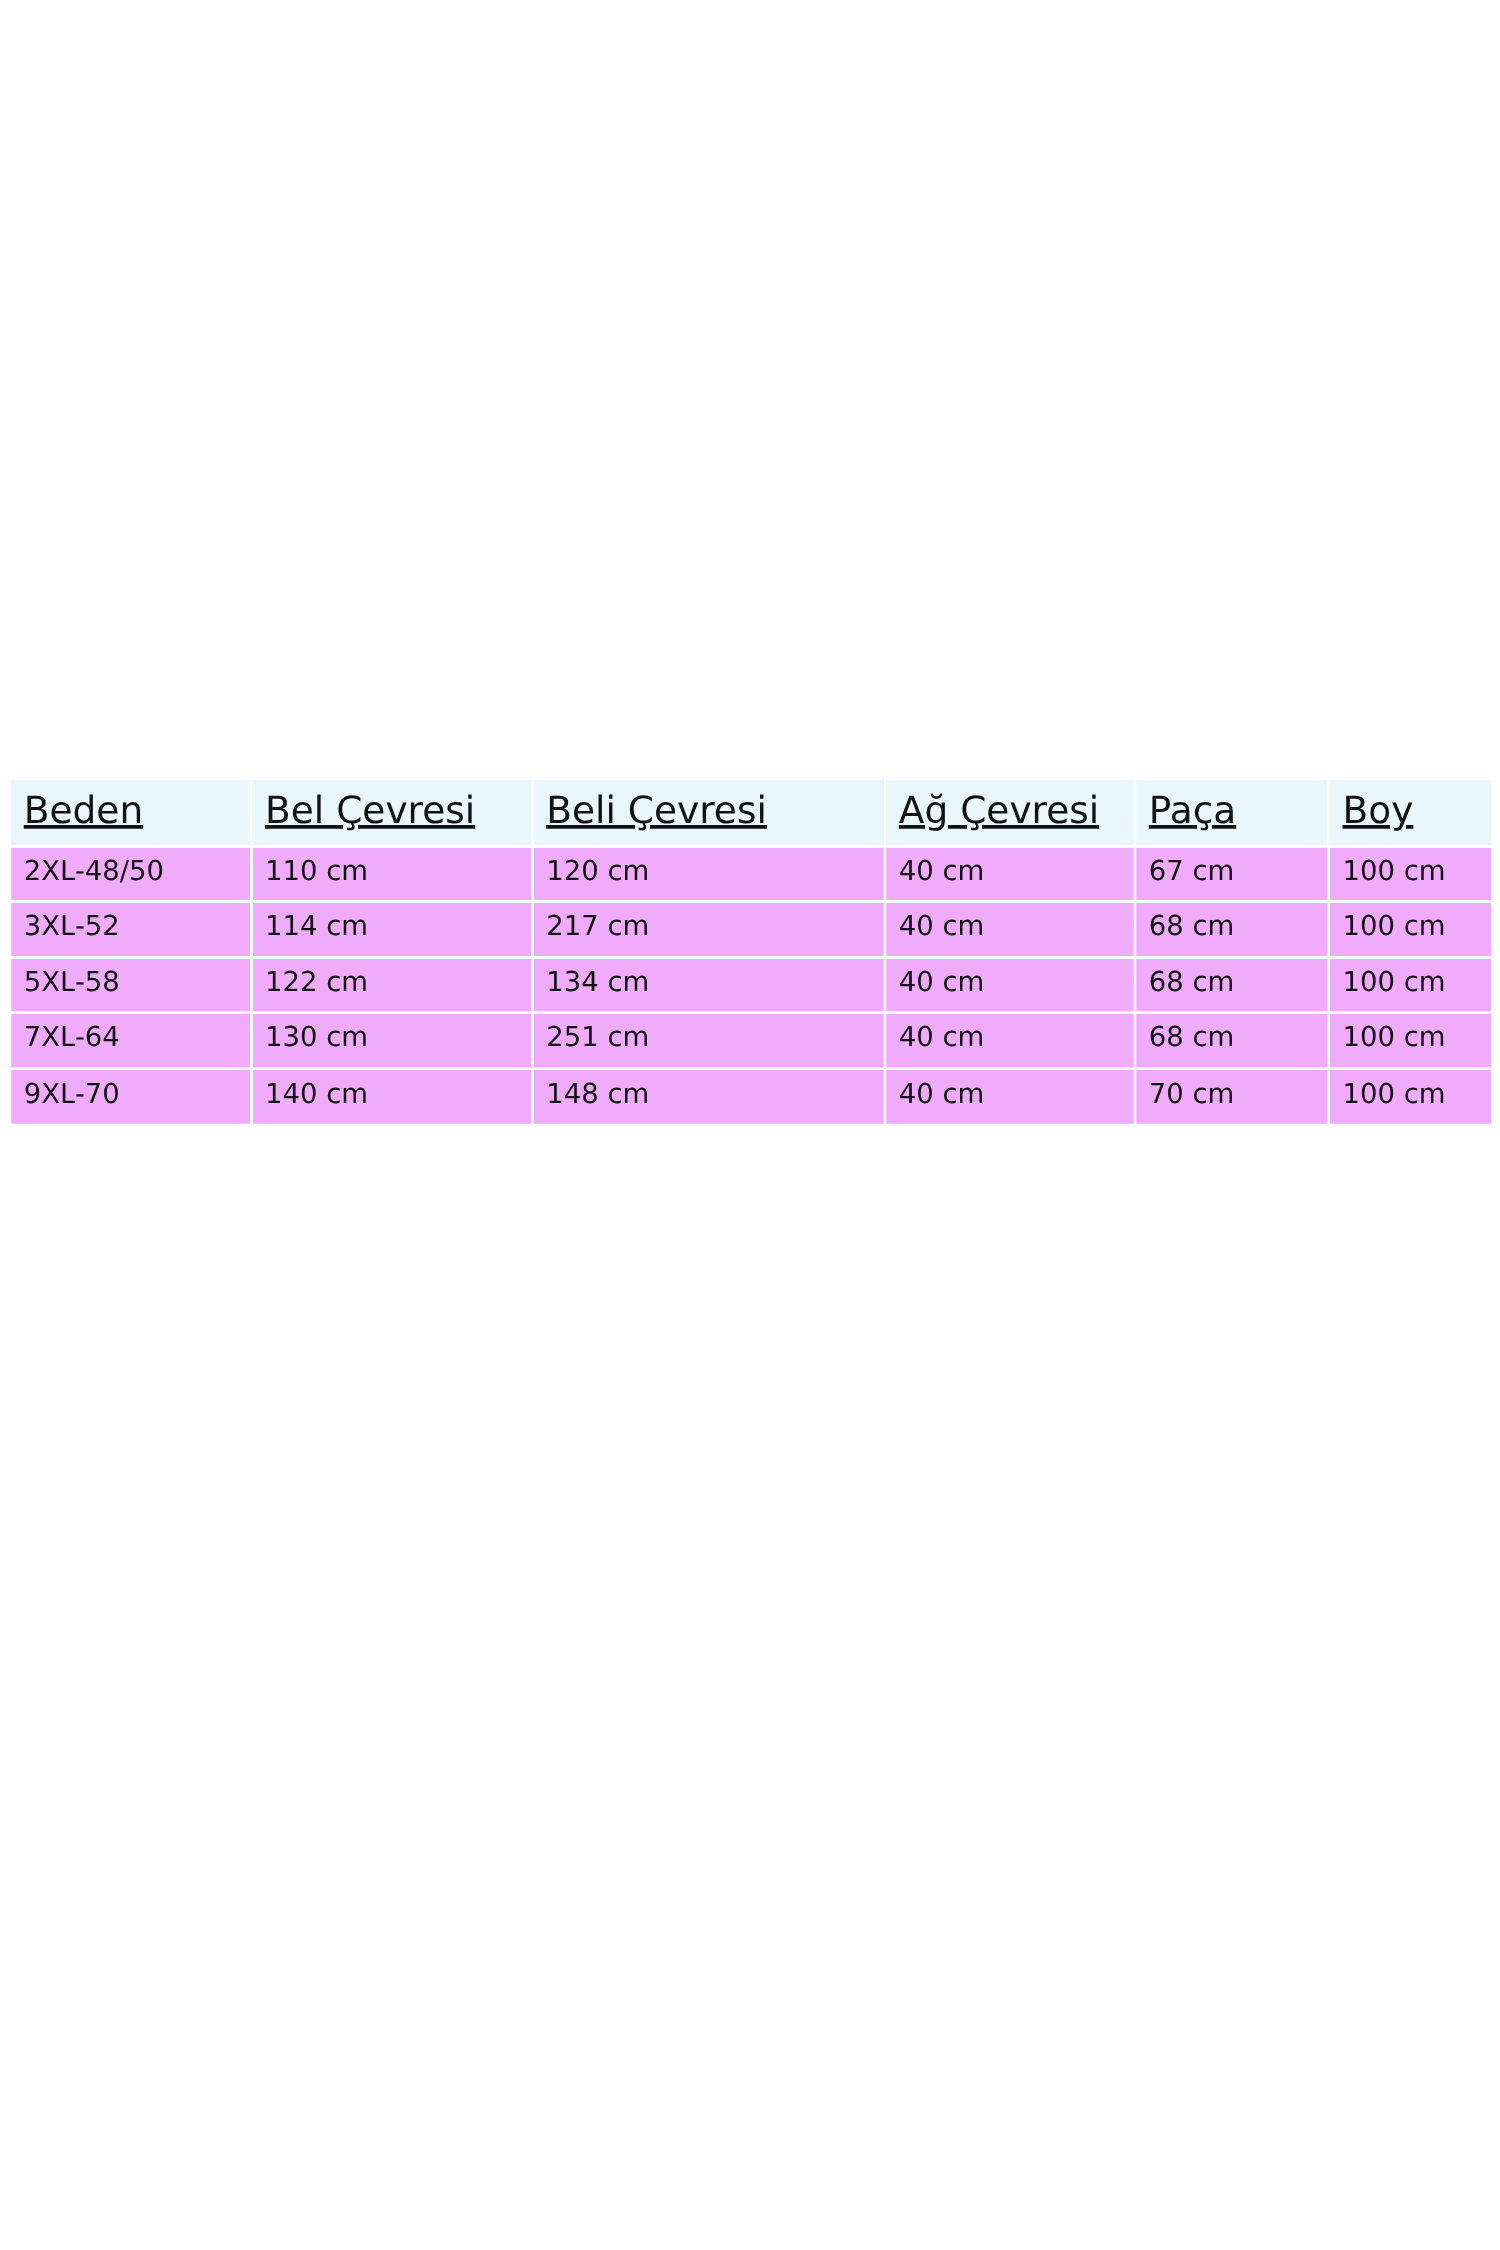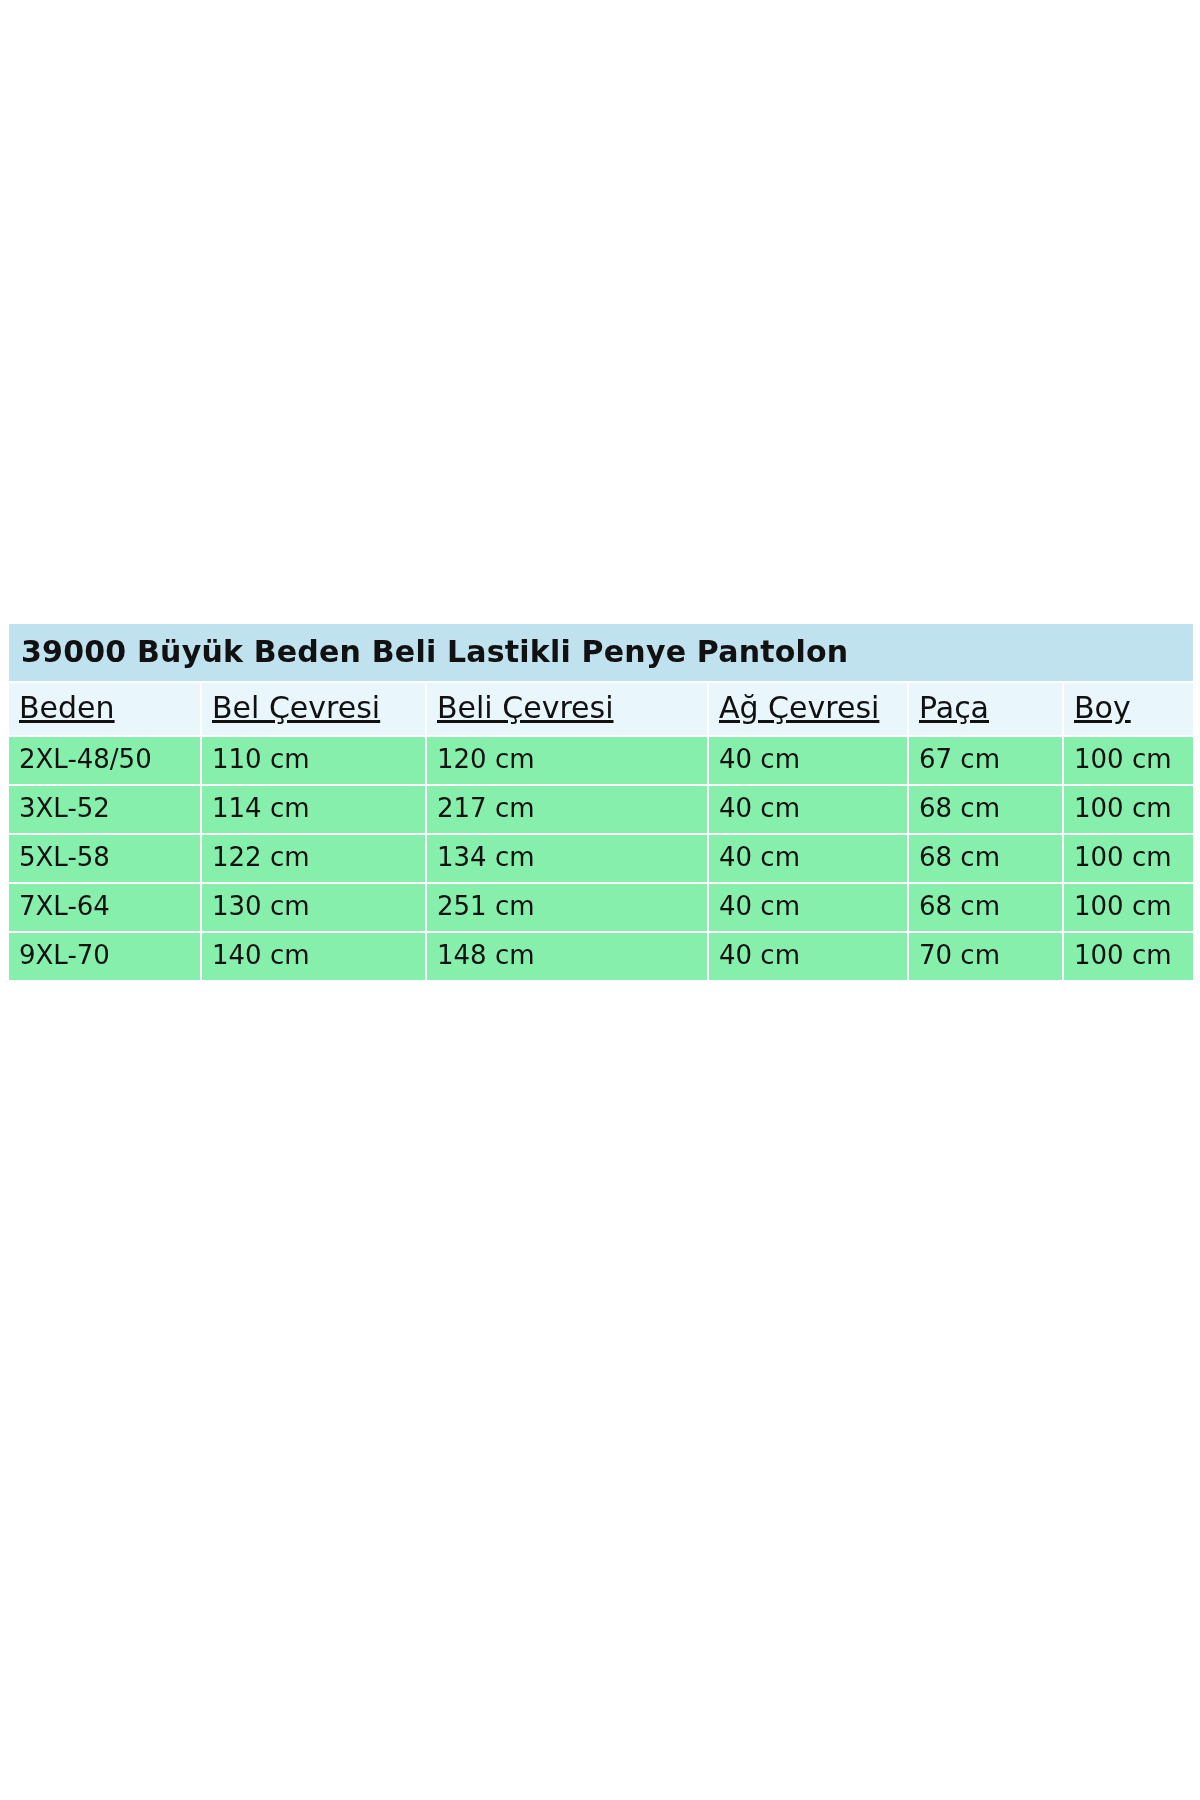--- a/index.html
+++ b/index.html
@@ -35,23 +35,23 @@
     font-size: 30px;
     padding: 10px 12px 12px 12px;
     letter-spacing: 0.2px;
     border: 2px solid #ffffff;
     border-bottom: none;
     box-sizing: border-box;
   }
   table.size-table td {
     border: 2px solid #ffffff;
     padding: 8px 10px 10px 10px;
-    font-size: 26px;
+    font-size: 22px;
     color: #111111;
-    background: #86efac;
+    background: #f0abfc;
     white-space: nowrap;
     overflow: hidden;
     line-height: 1.12;
   }
   table.size-table tr.header-row td {
     font-size: 30px;
     background: #e9f6fb;
     text-decoration: underline;
   }
   
@@ -60,21 +60,20 @@
   col.c2 { width: 282px; }
   col.c3 { width: 200px; }
   col.c4 { width: 155px; }
   col.c5 { width: 131px; }
 </style>
 </head>
 <body>
 
 <div id="size-table-wrapper">
   <table class="size-table">
-    <caption>39000 Büyük Beden Beli Lastikli Penye Pantolon</caption>
     <colgroup>
       <col class="c0">
         <col class="c1">
         <col class="c2">
         <col class="c3">
         <col class="c4">
         <col class="c5">
     </colgroup>
     <tbody>
       <tr class="header-row">

